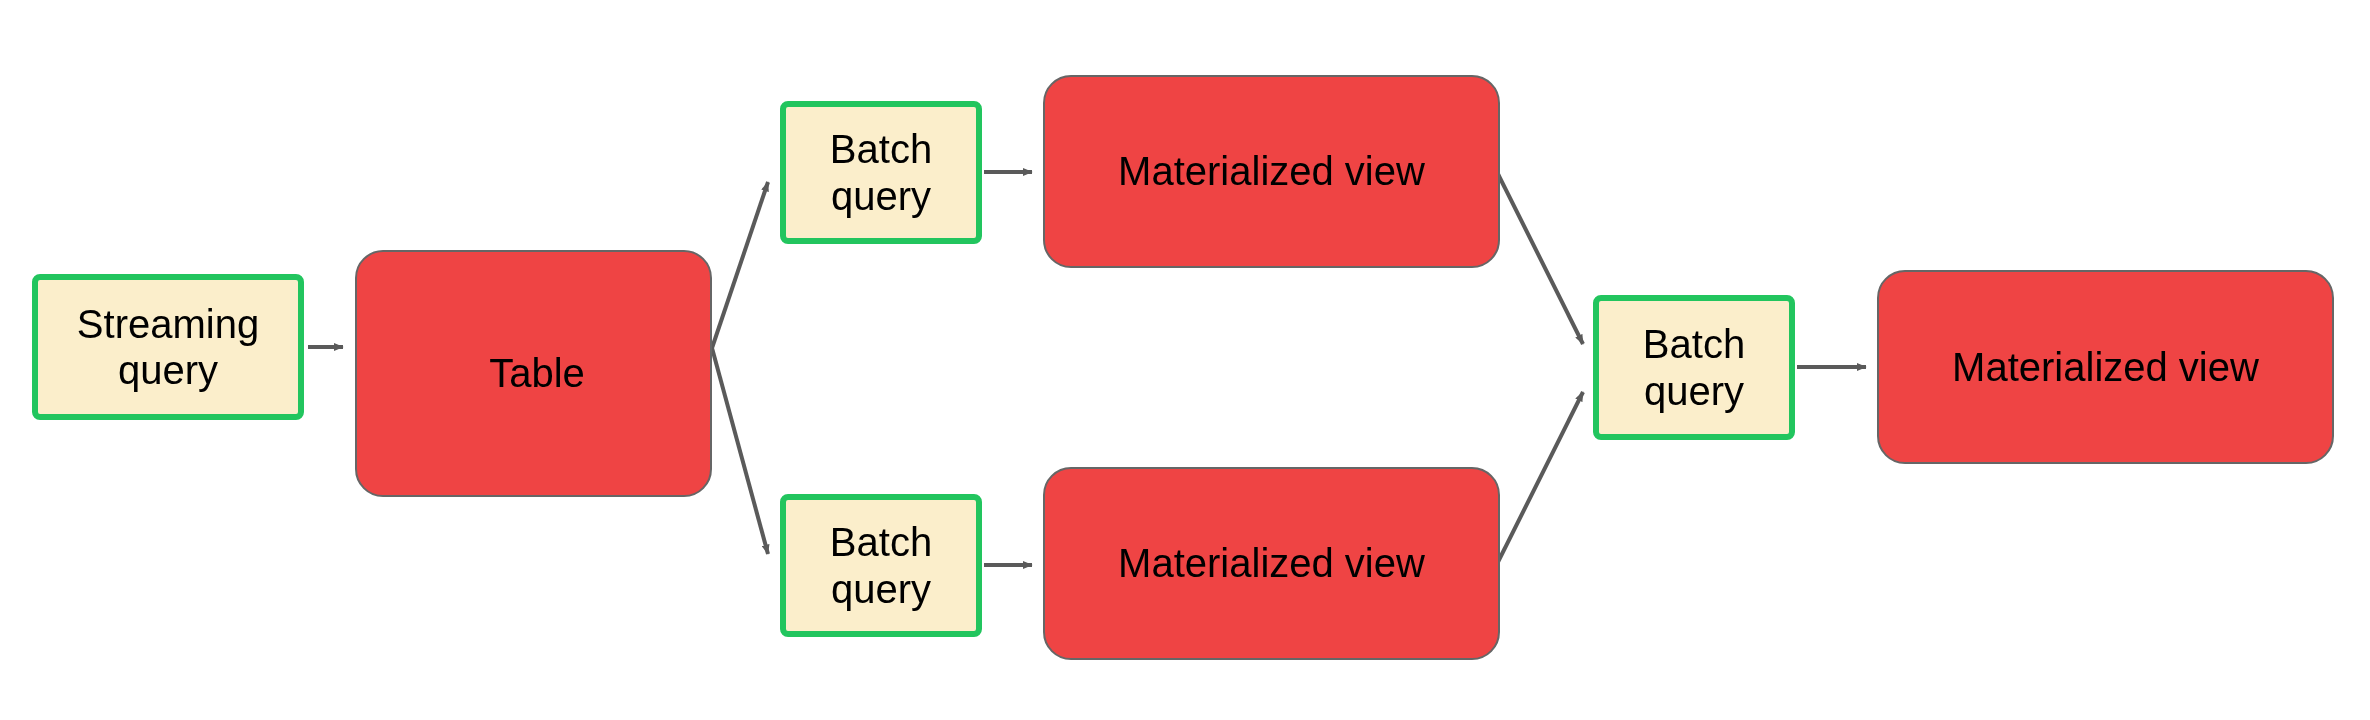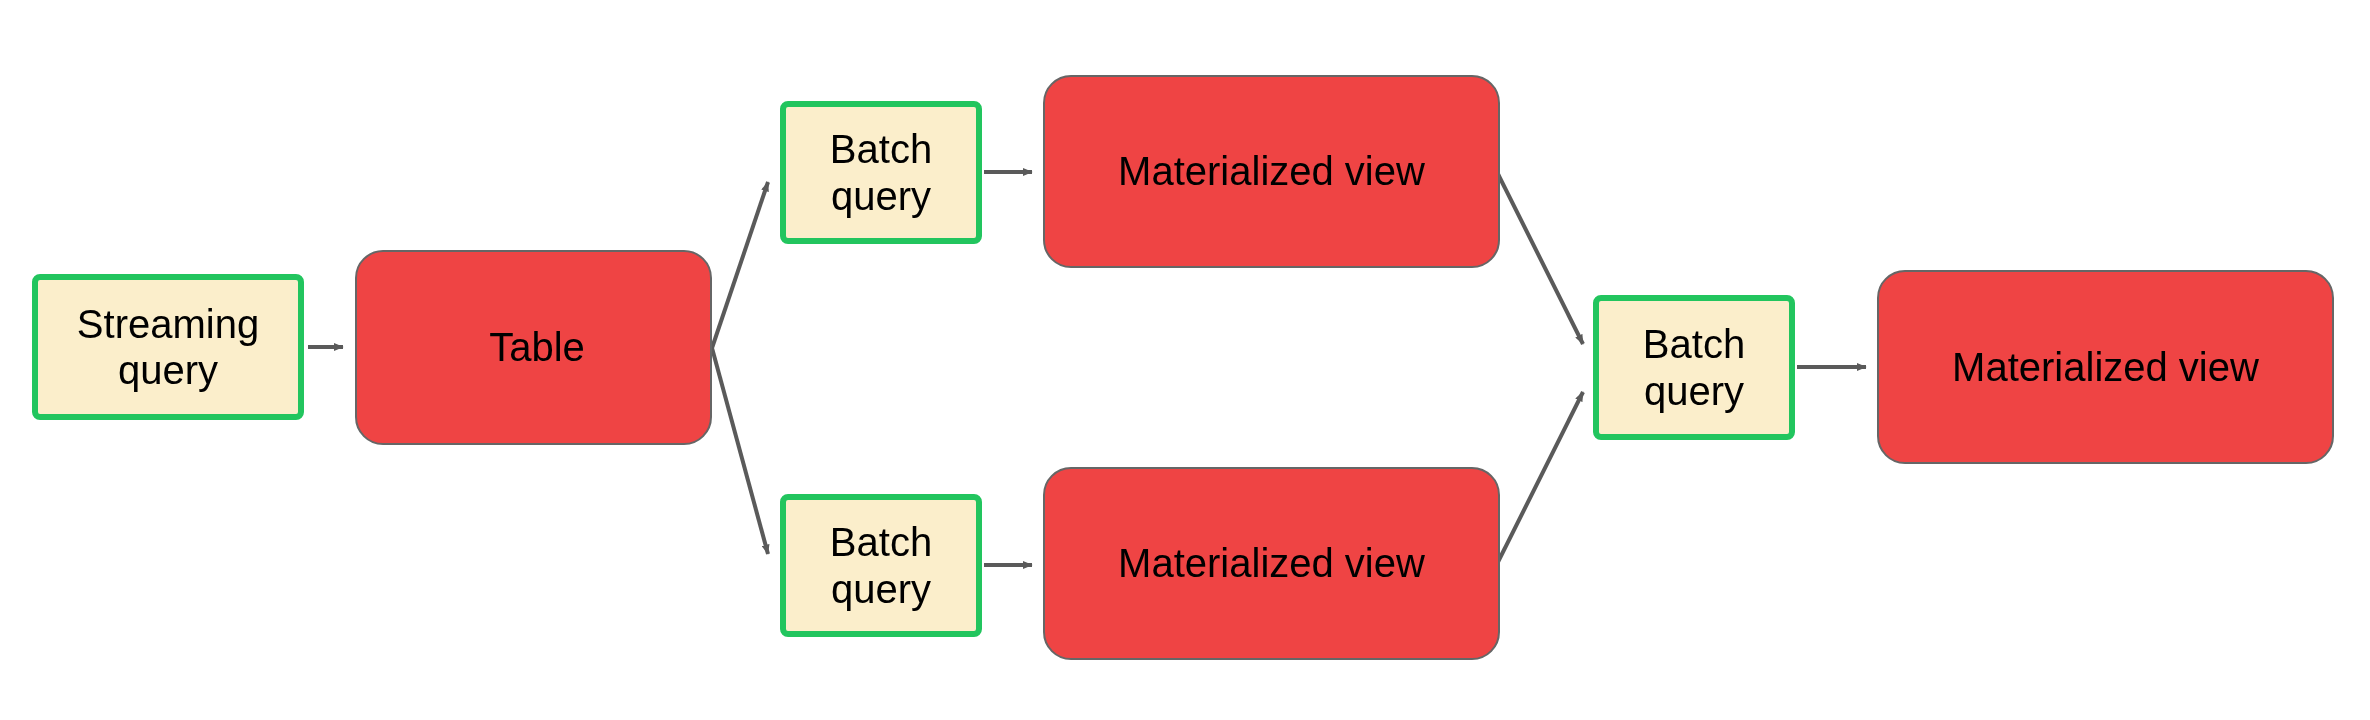--- a/index.html
+++ b/index.html
@@ -97,21 +97,21 @@
     <g>
       <line x1="1797" y1="367" x2="1866" y2="367" stroke="#5a5a5a" stroke-width="4" marker-end="url(#arrowhead)"></line>
     </g>
   </svg>
 
   <div class="node node-process" style="left:32px; top:274px; width:272px; height:146px;">
     <span class="node-label">Streaming
 query</span>
   </div>
 
-  <div class="node node-store" style="left:355px; top:250px; width:357px; height:195px;padding-left:7px;">
+  <div class="node node-store" style="left:355px; top:250px; width:357px; height:247px;padding-left:7px;">
     <span class="node-label">Table</span>
   </div>
 
   <div class="node node-process" style="left:780px; top:101px; width:202px; height:143px;">
     <span class="node-label">Batch
 query</span>
   </div>
 
   <div class="node node-store" style="left:1043px; top:75px; width:457px; height:193px;">
     <span class="node-label">Materialized view</span>

